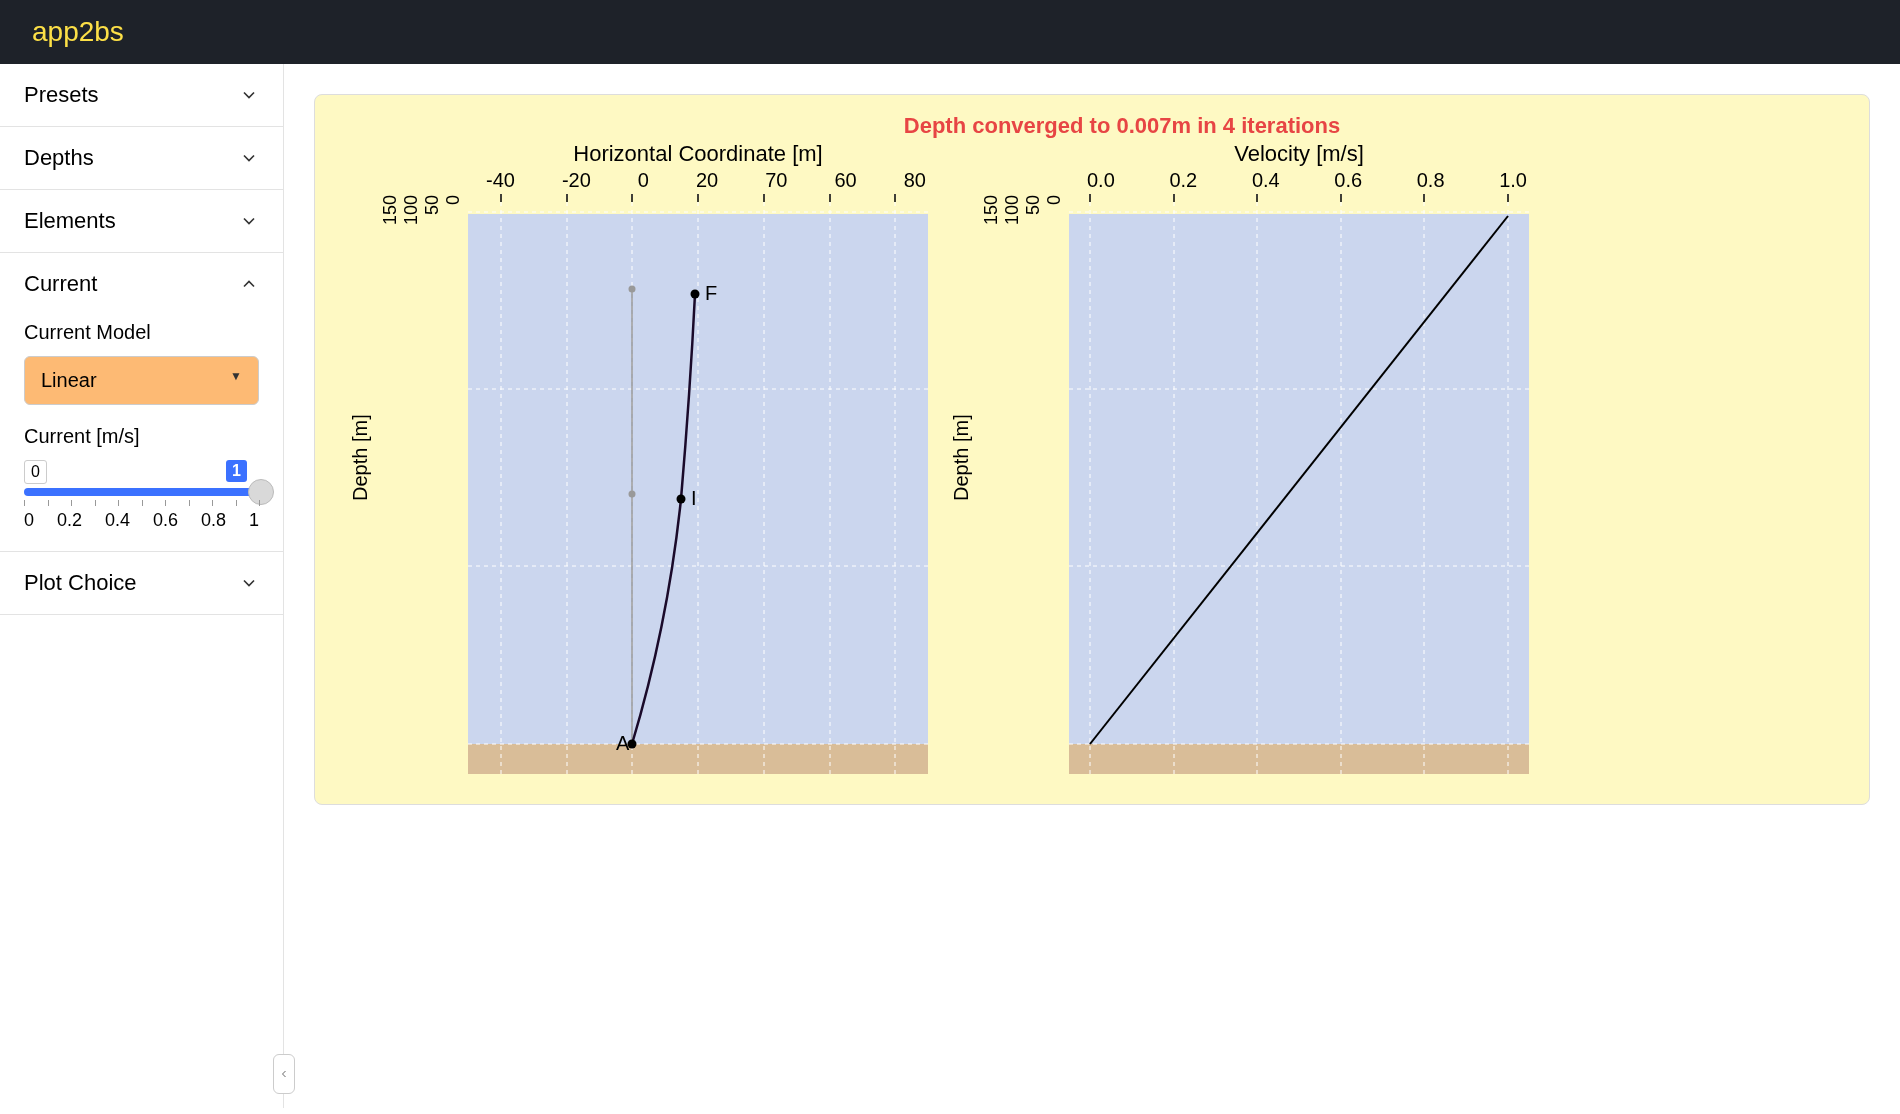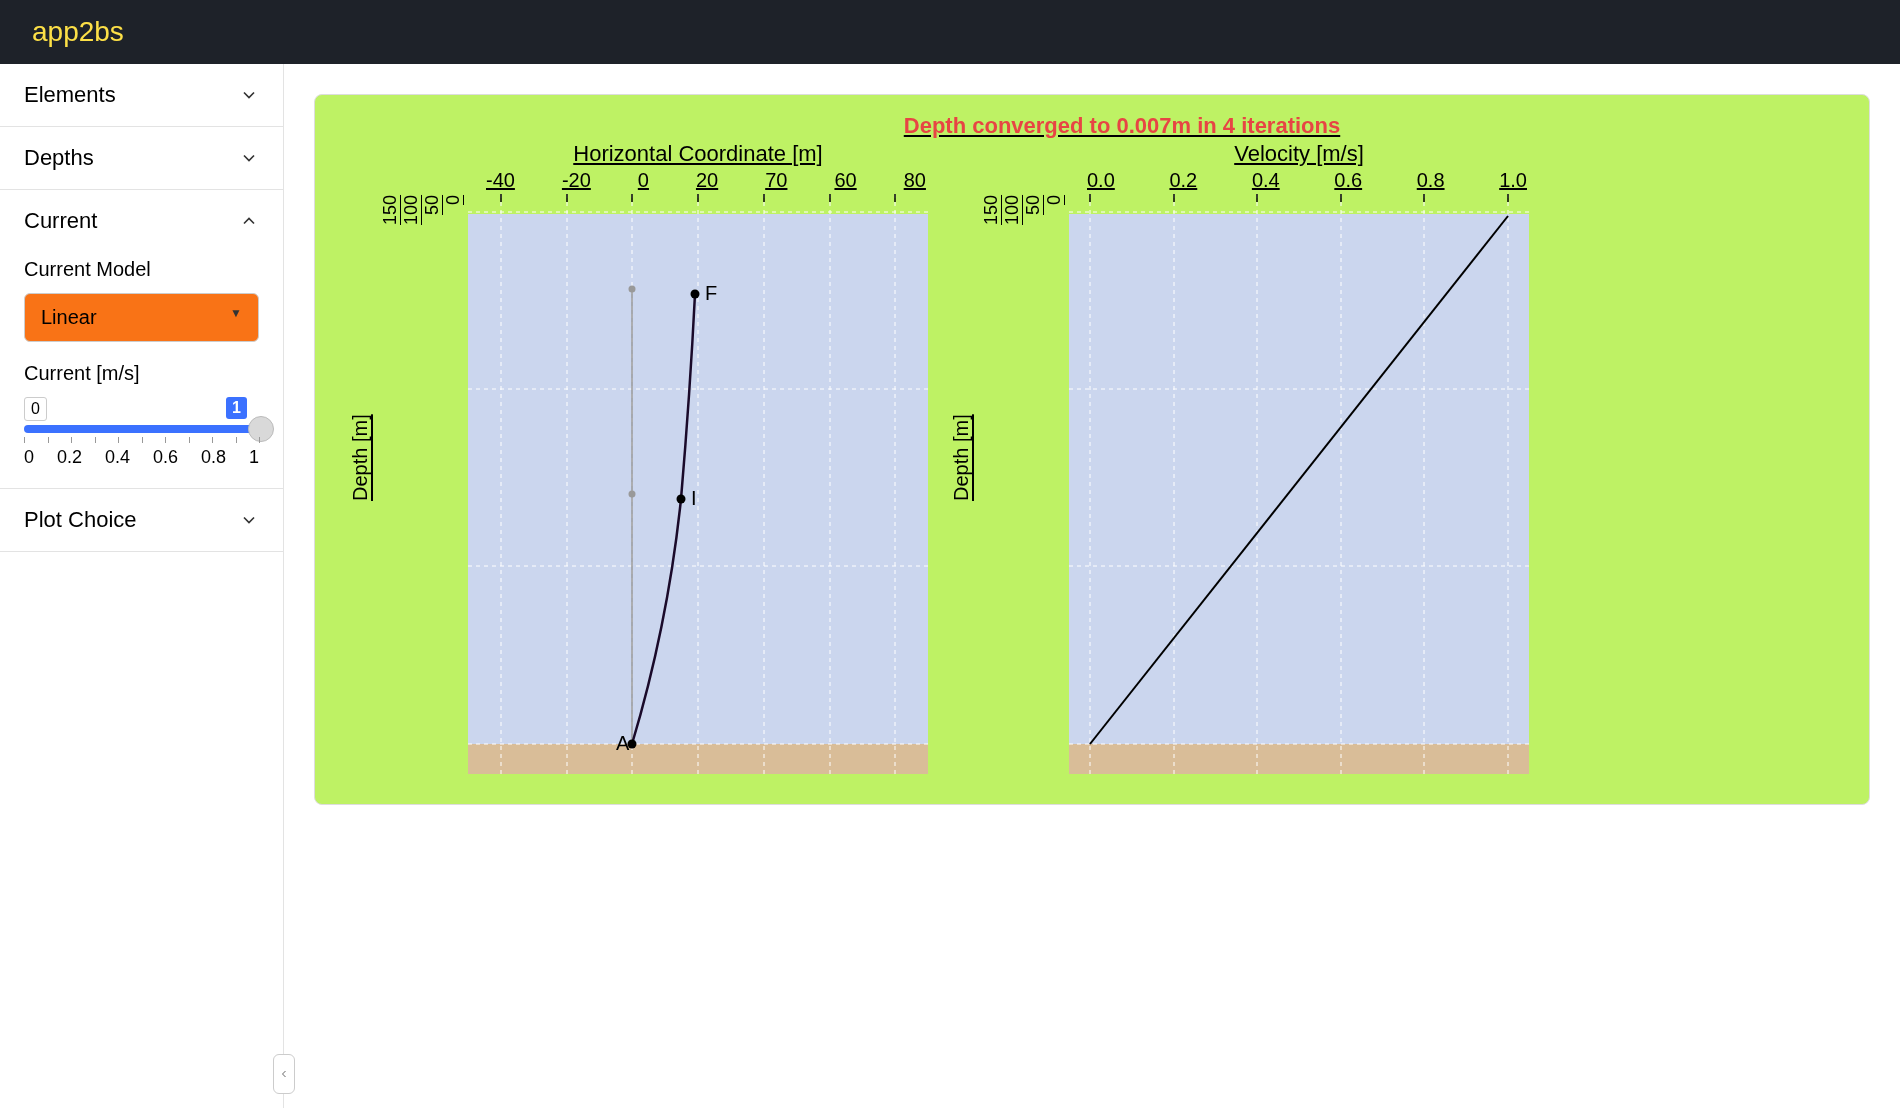--- a/index.html
+++ b/index.html
@@ -66,21 +66,21 @@
       margin-top: 6px;
     }
     
     .select-wrapper {
       border: 1px solid #ccc;
       border-radius: 6px;
       padding: 12px 16px;
       display: flex;
       justify-content: space-between;
       font-size: 20px;
-      background: #f97316;
+      background: #fdba74;
       cursor: pointer;
       margin-bottom: 20px;
     }
     
     .select-caret { font-size: 12px; color: #333; }
     
     .slider-container { position: relative; padding-top: 28px; }
     
     .slider-min-label {
       position: absolute;
@@ -166,22 +166,21 @@
       flex: 1;
       padding: 30px;
       position: relative;
       overflow: auto;
     }
     
     .chart-panel {
       border: 1px solid #ddd;
       border-radius: 8px;
       padding: 18px 30px 30px 30px;
-      background: #bef264;
-      text-decoration: underline;
+      background: #fef9c3;
     }
     
     .chart-title {
       color: #e74544;
       font-weight: 700;
       font-size: 22px;
       text-align: center;
       margin-left: 60px;
       margin-bottom: 2px;
     }
@@ -216,35 +215,45 @@
 <body>
 
 <div class="header">
   <span>app2bs</span>
 </div>
 
 <div class="main-container">
 
   <div class="sidebar">
 
+    <div class="accordion-item">
+      <div class="accordion-header">
+        <span>Presets</span>
+        <span class="chevron">
+          <svg viewBox="0 0 24 24">
+              <polyline points="6 9 12 15 18 9"></polyline>
+            </svg>
+        </span>
+      </div>
+    </div>
+
+    <div class="accordion-item">
+      <div class="accordion-header">
+        <span>Depths</span>
+        <span class="chevron">
+          <svg viewBox="0 0 24 24">
+              <polyline points="6 9 12 15 18 9"></polyline>
+            </svg>
+        </span>
+      </div>
+    </div>
 
     <div class="accordion-item">
       <div class="accordion-header">
         <span>Elements</span>
-        <span class="chevron">
-          <svg viewBox="0 0 24 24">
-              <polyline points="6 9 12 15 18 9"></polyline>
-            </svg>
-        </span>
-      </div>
-    </div>
-
-    <div class="accordion-item">
-      <div class="accordion-header">
-        <span>Depths</span>
         <span class="chevron">
           <svg viewBox="0 0 24 24">
               <polyline points="6 9 12 15 18 9"></polyline>
             </svg>
         </span>
       </div>
     </div>
 
     <div class="accordion-item">
       <div class="accordion-header">

